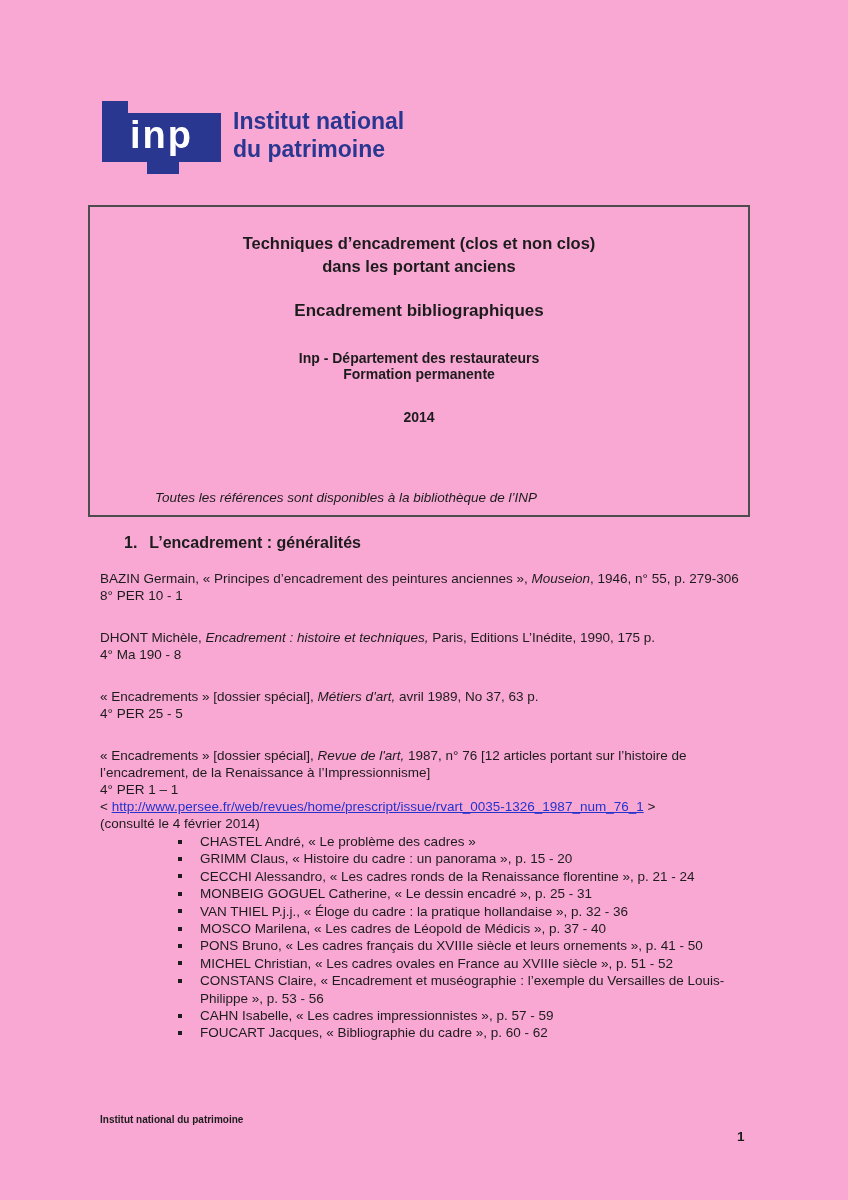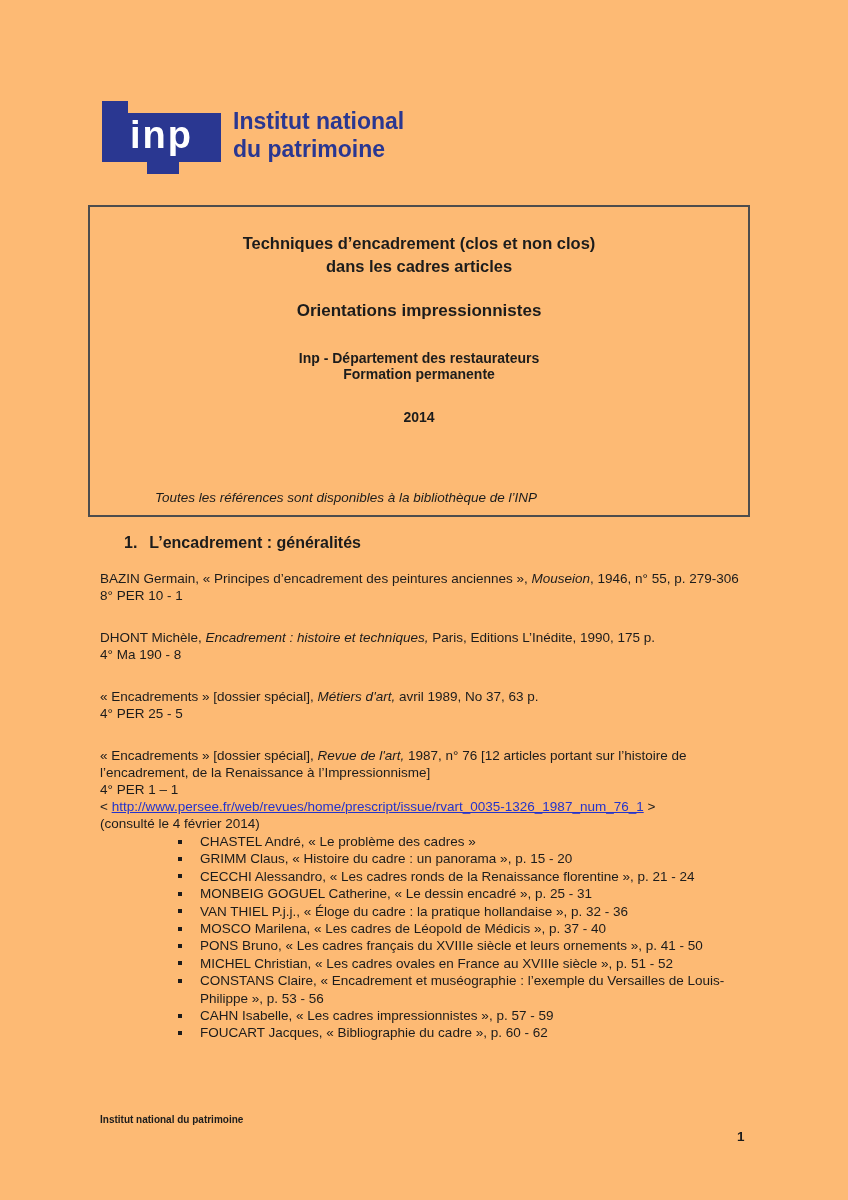--- a/index.html
+++ b/index.html
@@ -1,19 +1,19 @@
 <!DOCTYPE html>
 <html><head>
 <meta charset="utf-8">
 <style>
   * { margin:0; padding:0; box-sizing:border-box; }
   html,body { background:#ffffff; }
   .page {
     position:relative; width:848px; height:1200px; margin:0 auto;
-    background:#fdba74; color:#1c1c1c;
+    background:#f9a8d4; color:#1c1c1c;
     font-family:"Liberation Sans", sans-serif; overflow:hidden;padding-left:44px;
   }
 
   
   .logo { position:absolute; left:102px; top:101px; width:122px; height:74px; }
   .logo .tab-top    { position:absolute; left:0; top:0; width:26px; height:14px; }
   .logo .main-block { position:absolute; left:0; top:12px; width:119px; height:49px;
                       display:flex; align-items:center; justify-content:center; }
   .logo .tab-bottom { position:absolute; left:45px; top:61px; width:32px; height:12px; }
   .logo .logo-txt   { color:#ffffff; font-weight:bold; font-size:38px; line-height:38px;
@@ -64,23 +64,23 @@
     <div class="tab-bottom" style="background: rgb(42, 55, 145);"></div>
   </div>
   <div class="brand-name" style="color: rgb(42, 55, 145);">
     <div>Institut national</div>
     <div>du patrimoine</div>
   </div>
 
   <div class="title-box" style="border-color: rgb(77, 77, 77);">
     <div class="tb-title">
       <div>Techniques d’encadrement (clos et non clos)</div>
-      <div>dans les cadres articles</div>
+      <div>dans les portant anciens</div>
     </div>
-    <div class="tb-sub">Orientations impressionnistes</div>
+    <div class="tb-sub">Encadrement bibliographiques</div>
     <div class="tb-dept">Inp - Département des restaurateurs</div>
     <div class="tb-prog">Formation permanente</div>
     <div class="tb-year">2014</div>
   </div>
 
   <div class="note">Toutes les références sont disponibles à la bibliothèque de l’INP</div>
 
   <div class="section-heading"><span class="num">1.</span><span>L’encadrement : généralités</span></div>
 
   <div class="bib">

